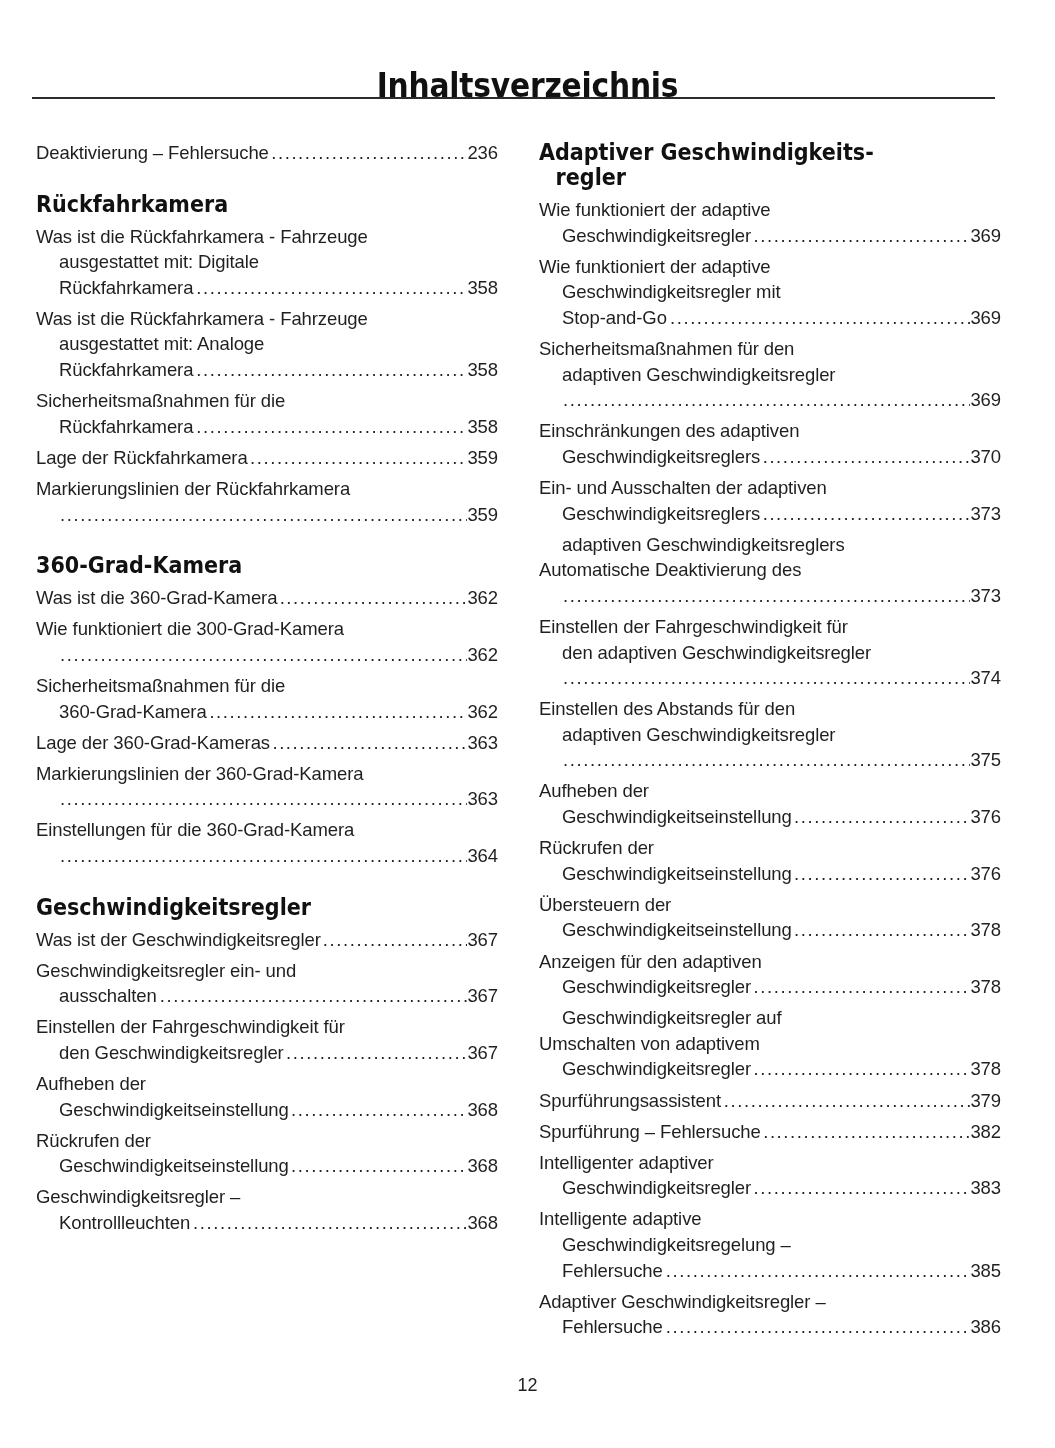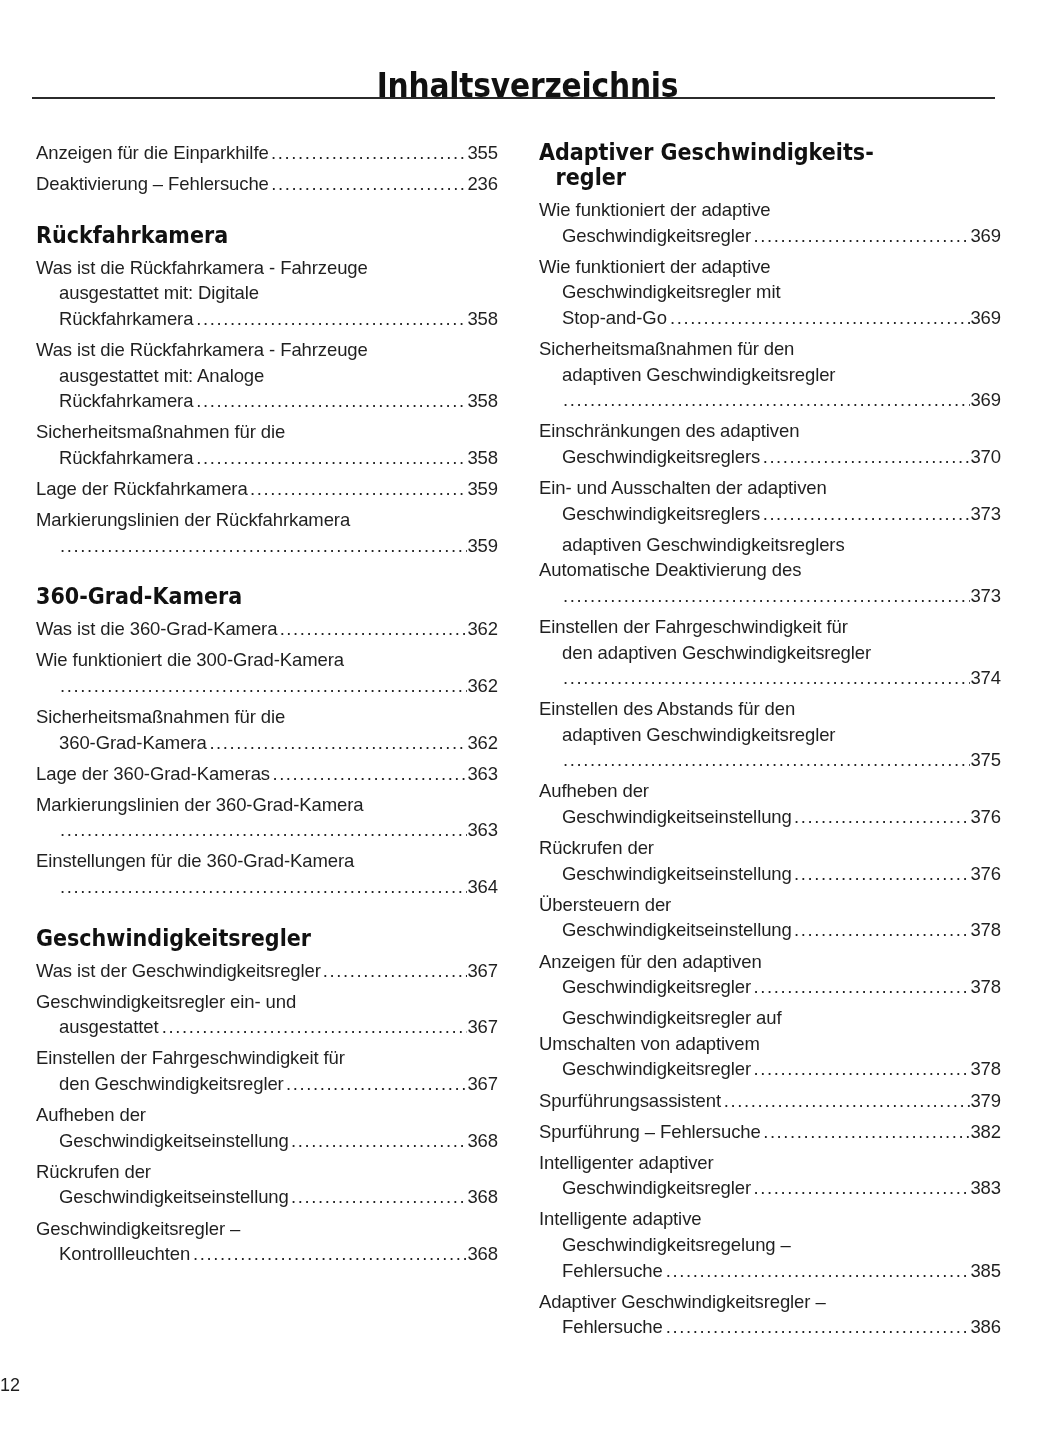--- a/index.html
+++ b/index.html
@@ -126,45 +126,37 @@
     display: inline-block;
     width: 5px;
   }
 
   
   .page-number {
     position: absolute;
     bottom: 52px;
     left: 0;
     width: 1055px;
-    text-align: left;
+    text-align: center;
     font-size: 18px;
     color: #1f1f1f;
   }
 </style>
 </head>
 <body>
 
 <div class="page">
 
   <h1 class="page-title">Inhaltsverzeichnis</h1>
   <div class="title-rule"></div>
 
   <div class="columns">
     <div class="col" id="col-left">
         <div class="toc-entry">
           <div class="ln last">
-            <span class="label">Anzeigen für die Einparkhilfe</span>
-            <span class="gap"></span>
-            <span class="dots"></span>
-            <span class="pnum">355</span>
-          </div>
-        </div>
-        <div class="toc-entry">
-          <div class="ln last">
             <span class="label">Deaktivierung – Fehlersuche</span>
             <span class="gap"></span>
             <span class="dots"></span>
             <span class="pnum">236</span>
           </div>
         </div>
         <div class="section-head">Rückfahrkamera</div>
         <div class="toc-entry">
           <div class="ln">Was ist die Rückfahrkamera - Fahrzeuge</div>
           <div class="ln ind">ausgestattet mit: Digitale</div>
@@ -265,21 +257,21 @@
           <div class="ln last">
             <span class="label">Was ist der Geschwindigkeitsregler</span>
             <span class="gap"></span>
             <span class="dots"></span>
             <span class="pnum">367</span>
           </div>
         </div>
         <div class="toc-entry">
           <div class="ln">Geschwindigkeitsregler ein- und</div>
           <div class="ln ind last">
-            <span class="label">ausgestattet</span>
+            <span class="label">ausschalten</span>
             <span class="gap"></span>
             <span class="dots"></span>
             <span class="pnum">367</span>
           </div>
         </div>
         <div class="toc-entry">
           <div class="ln">Einstellen der Fahrgeschwindigkeit für</div>
           <div class="ln ind last">
             <span class="label">den Geschwindigkeitsregler</span>
             <span class="gap"></span>

